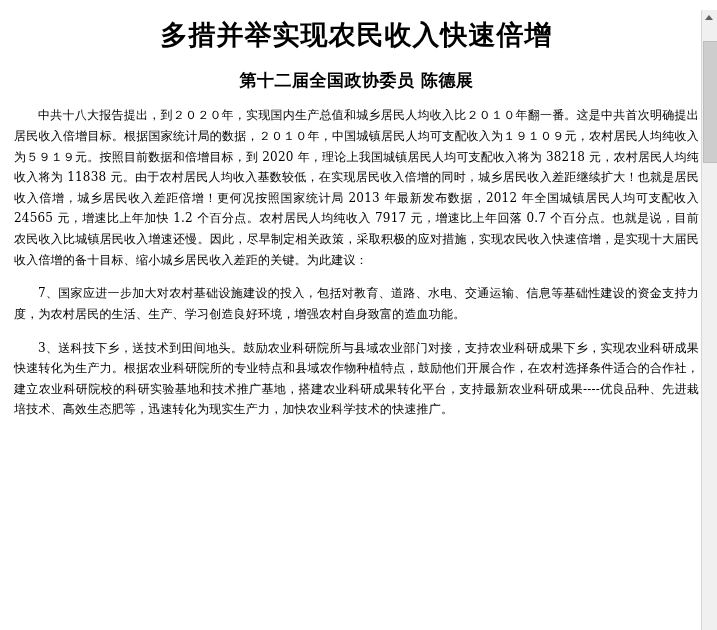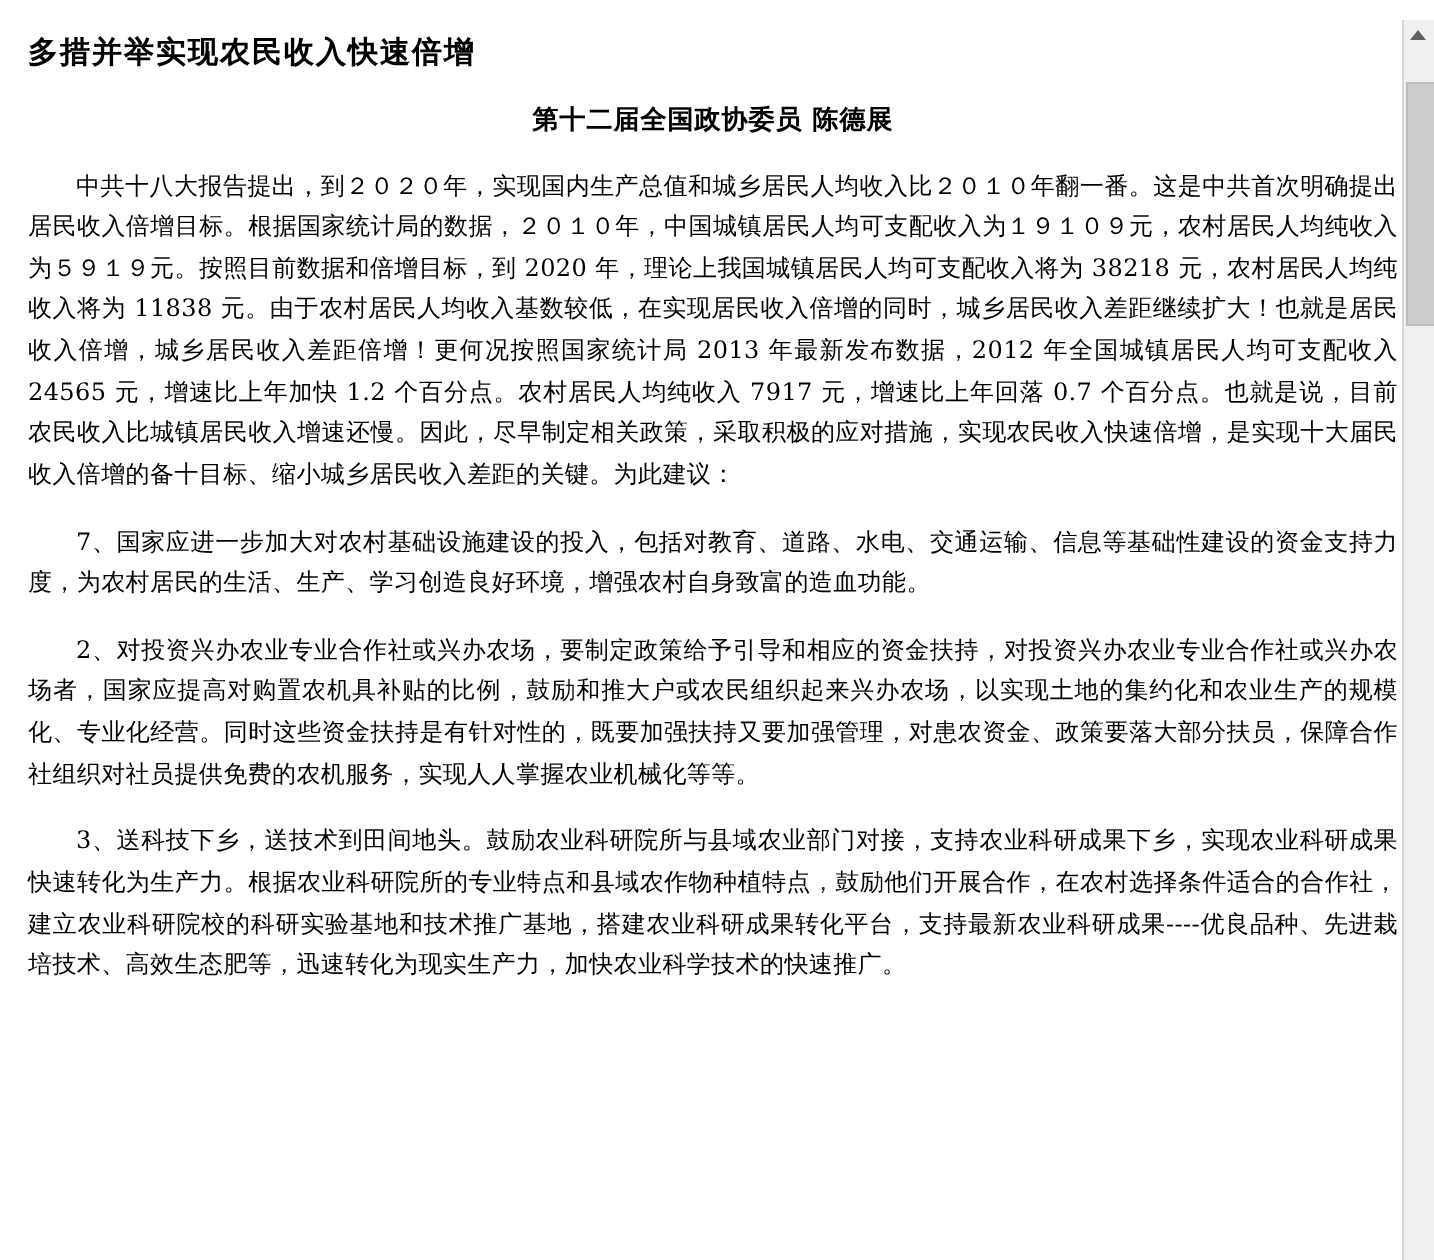--- a/index.html
+++ b/index.html
@@ -17,30 +17,31 @@
   }
   .page {
     position: relative;
     width: 717px;
     height: 630px;
     box-sizing: border-box;
     padding: 0 18px 0 14px;
     background: #ffffff;
   }
   .doc-title {
-    font-size: 15px;
+    text-align: center;
+    font-size: 27px;
     font-weight: bold;
     letter-spacing: 1px;
     margin: 10px 0 0 0;
     padding-top: 6px;
     line-height: 1.4;
   }
   .doc-byline {
     text-align: center;
-    font-size: 13px;
+    font-size: 17px;
     font-weight: bold;
     margin: 14px 0 4px 0;
     line-height: 1.5;
     letter-spacing: 0.5px;
   }
   .doc-body {
     margin-top: 12px;
   }
   .para {
     font-size: 12px;
@@ -106,21 +107,20 @@
 
 <div class="page">
 
   <h1 class="doc-title">多措并举实现农民收入快速倍增</h1>
 
   <div class="doc-byline">第十二届全国政协委员  陈德展</div>
 
   <div class="doc-body">
     <p class="para">中共十八大报告提出，到２０２０年，实现国内生产总值和城乡居民人均收入比２０１０年翻一番。这是中共首次明确提出居民收入倍增目标。根据国家统计局的数据，２０１０年，中国城镇居民人均可支配收入为１９１０９元，农村居民人均纯收入为５９１９元。按照目前数据和倍增目标，到 2020 年，理论上我国城镇居民人均可支配收入将为 38218 元，农村居民人均纯收入将为 11838 元。由于农村居民人均收入基数较低，在实现居民收入倍增的同时，城乡居民收入差距继续扩大！也就是居民收入倍增，城乡居民收入差距倍增！更何况按照国家统计局 2013 年最新发布数据，2012 年全国城镇居民人均可支配收入 24565 元，增速比上年加快 1.2 个百分点。农村居民人均纯收入 7917 元，增速比上年回落 0.7 个百分点。也就是说，目前农民收入比城镇居民收入增速还慢。因此，尽早制定相关政策，采取积极的应对措施，实现农民收入快速倍增，是实现十大届民收入倍增的备十目标、缩小城乡居民收入差距的关键。为此建议：</p>
     <p class="para spaced">7、国家应进一步加大对农村基础设施建设的投入，包括对教育、道路、水电、交通运输、信息等基础性建设的资金支持力度，为农村居民的生活、生产、学习创造良好环境，增强农村自身致富的造血功能。</p>
-    <p class="para spaced">2、对投资兴办农业专业合作社或兴办农场，要制定政策给予引导和相应的资金扶持，对投资兴办农业专业合作社或兴办农场者，国家应提高对购置农机具补贴的比例，鼓励和推大户或农民组织起来兴办农场，以实现土地的集约化和农业生产的规模化、专业化经营。同时这些资金扶持是有针对性的，既要加强扶持又要加强管理，对患农资金、政策要落大部分扶员，保障合作社组织对社员提供免费的农机服务，实现人人掌握农业机械化等等。</p>
     <p class="para spaced">3、送科技下乡，送技术到田间地头。鼓励农业科研院所与县域农业部门对接，支持农业科研成果下乡，实现农业科研成果快速转化为生产力。根据农业科研院所的专业特点和县域农作物种植特点，鼓励他们开展合作，在农村选择条件适合的合作社，建立农业科研院校的科研实验基地和技术推广基地，搭建农业科研成果转化平台，支持最新农业科研成果----优良品种、先进栽培技术、高效生态肥等，迅速转化为现实生产力，加快农业科学技术的快速推广。</p>
 
   </div>
 
   <div class="scrollbar">
     <div class="scroll-up">
       <span class="arrow-up"></span>
     </div>
     <div class="scroll-track">
       <div class="scroll-thumb"></div>

